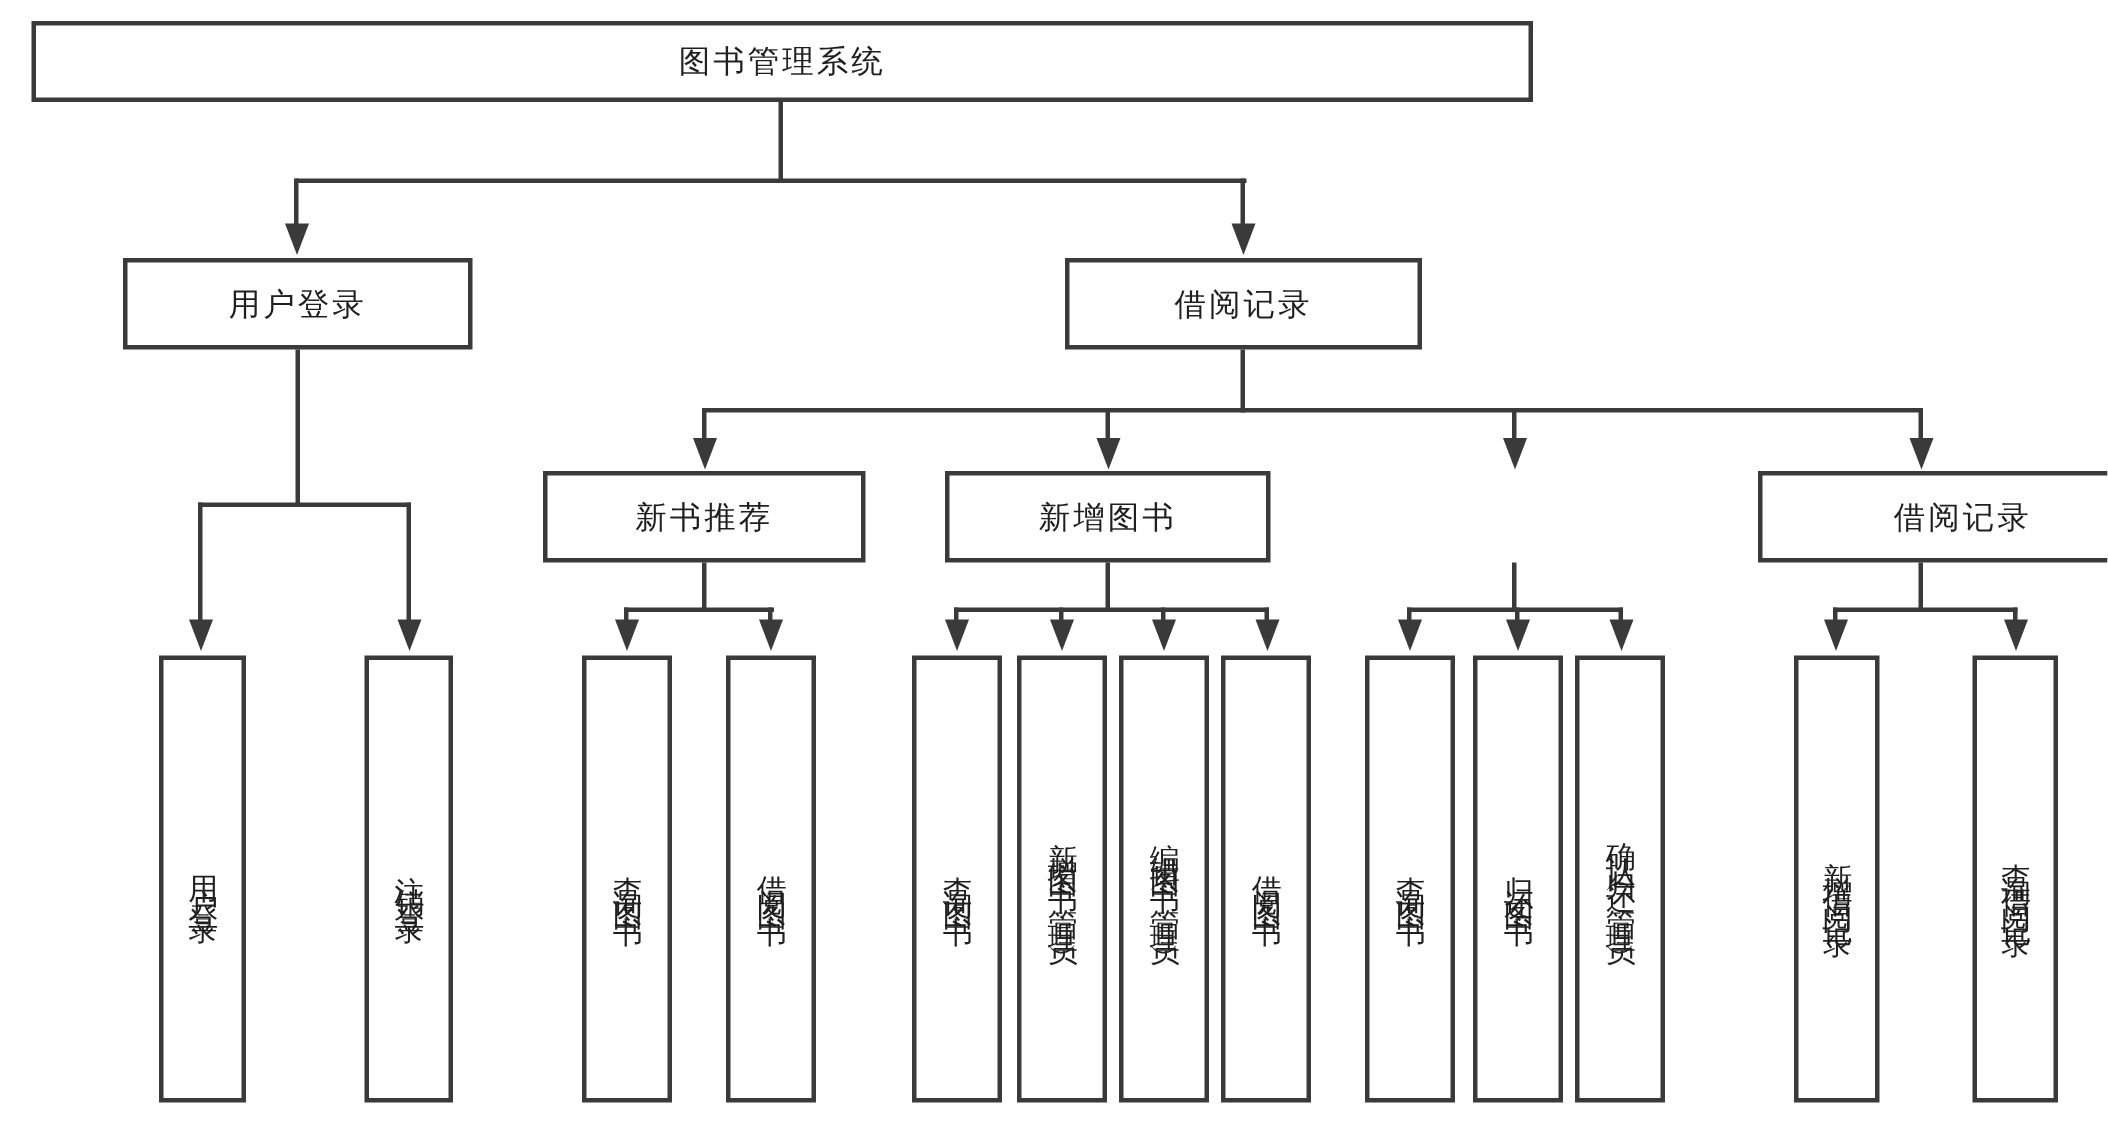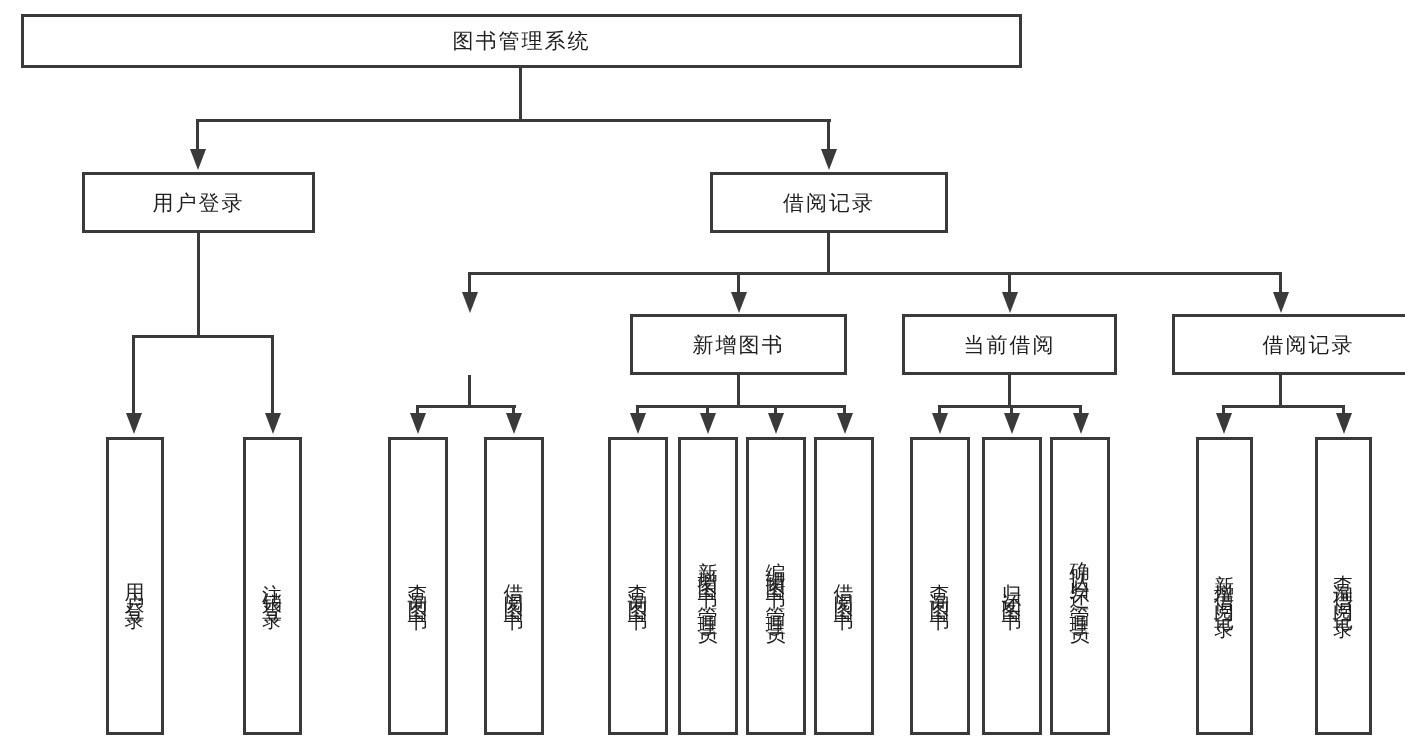--- a/index.html
+++ b/index.html
@@ -100,25 +100,25 @@
   <div class="hline" style="left:468px; top:272px; width:814px;"></div>
   <div class="vline" style="left:468px;  top:272px; height:22px;"></div>
   <div class="arrow" style="left:462px;  top:292px;"></div>
   <div class="vline" style="left:737px;  top:272px; height:22px;"></div>
   <div class="arrow" style="left:731px;  top:292px;"></div>
   <div class="vline" style="left:1008px; top:272px; height:22px;"></div>
   <div class="arrow" style="left:1002px; top:292px;"></div>
   <div class="vline" style="left:1279px; top:272px; height:22px;"></div>
   <div class="arrow" style="left:1273px; top:292px;"></div>
 
+  <div class="box hbox" style="left:362px; top:314px; width:215px; height:61px;">
+    <span>新书推荐</span>
+  </div>
   <div class="box hbox" style="left:630px; top:314px; width:217px; height:61px;">
     <span>新增图书</span>
-  </div>
-  <div class="box hbox" style="left:902px; top:314px; width:215px; height:61px;">
-    <span>当前借阅</span>
   </div>
   <div class="box hbox" style="left:1172px; top:314px; width:237px; height:61px;padding-left:36px;">
     <span>借阅记录</span>
   </div>
 
   <div class="vline" style="left:468px; top:375px; height:32px;"></div>
   <div class="hline" style="left:416px; top:405px; width:100px;"></div>
   <div class="vline" style="left:416px; top:405px; height:10px;"></div>
   <div class="arrow" style="left:410px; top:413px;"></div>
   <div class="vline" style="left:512px; top:405px; height:10px;"></div>

